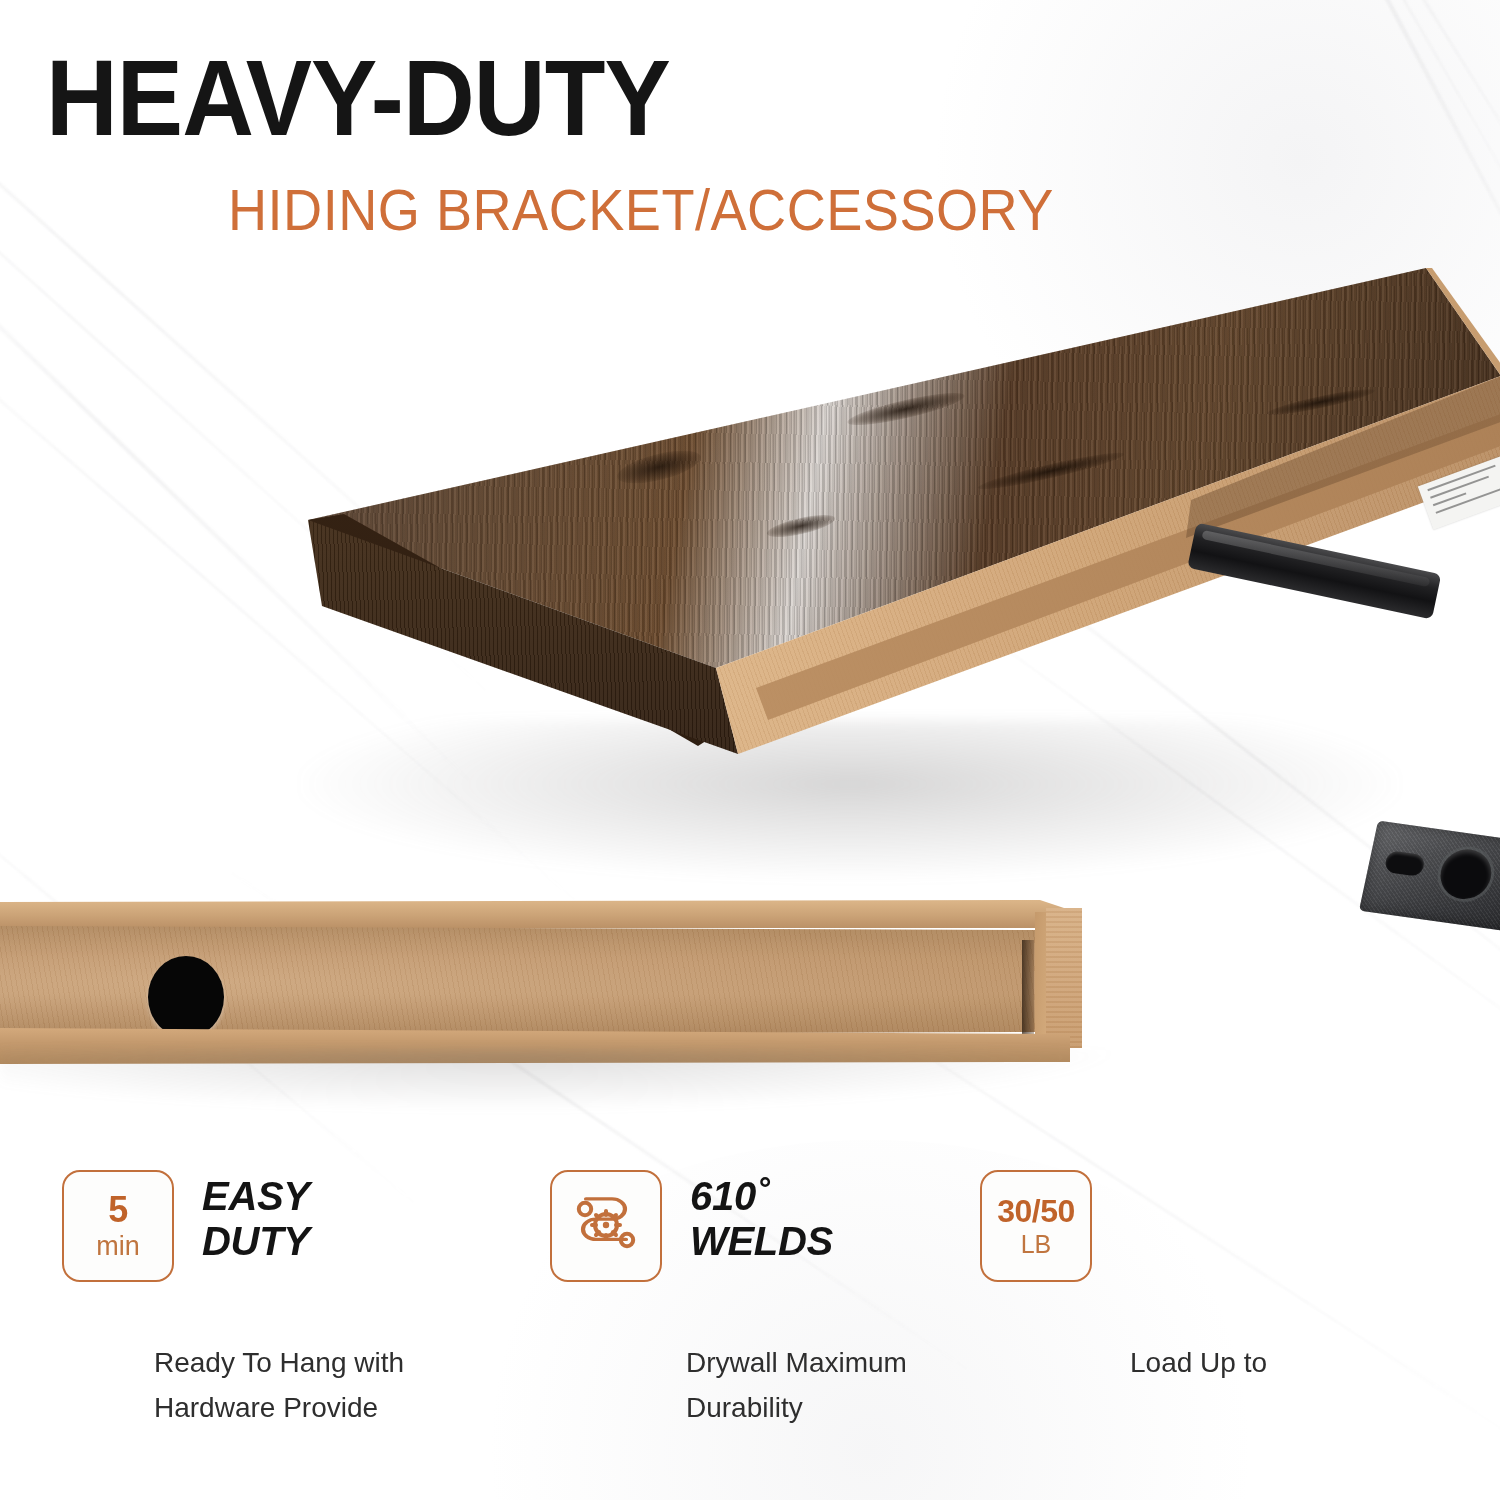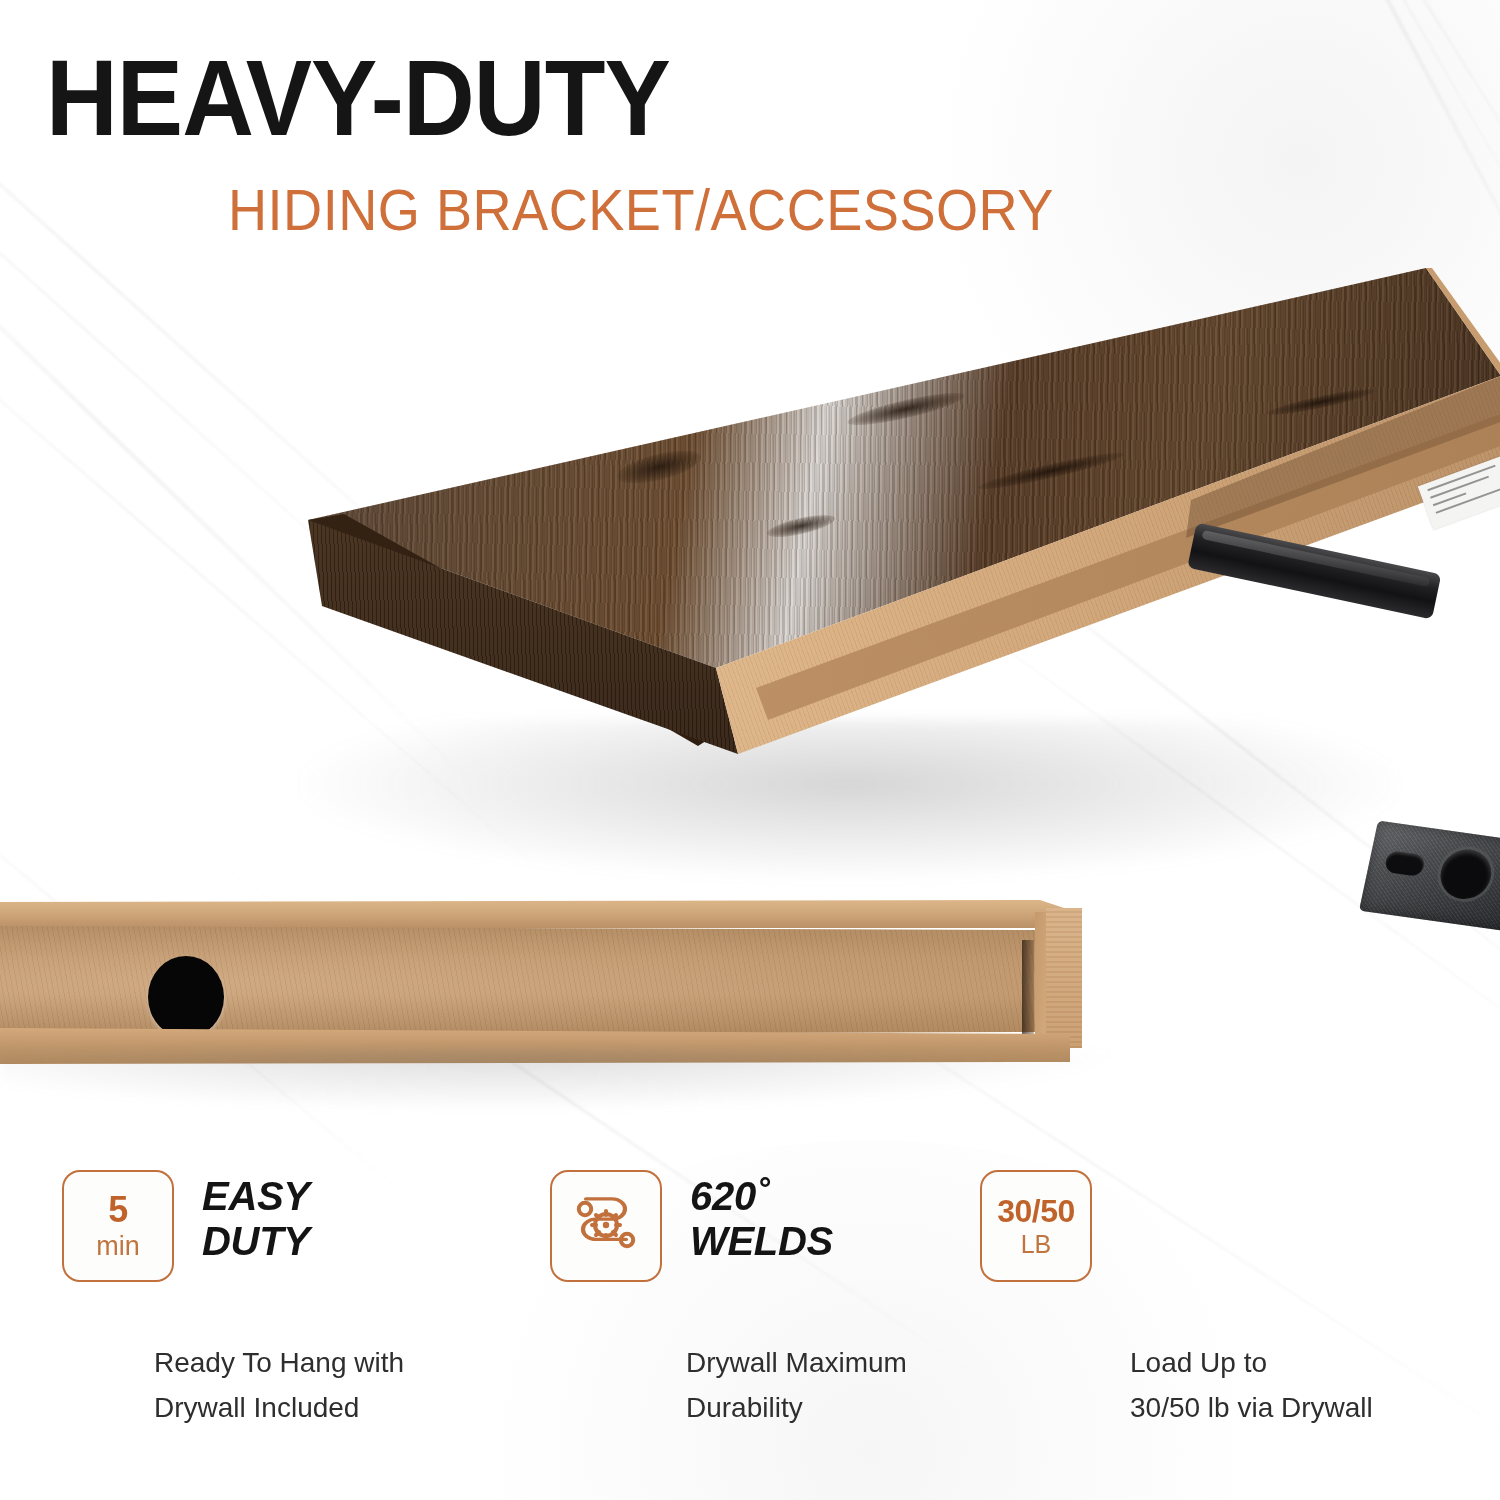--- a/index.html
+++ b/index.html
@@ -504,21 +504,21 @@
           <div class="badge-num">5</div>
           <div class="badge-unit">min</div>
         </div>
         <div class="feature-title">
           <div>EASY</div>
           <div>DUTY</div>
         </div>
       </div>
       <div class="feature-desc">
         <div>Ready To Hang with</div>
-        <div>Drywall Included</div>
+        <div>Hardware Provide</div>
       </div>
     </div>
 
     <div class="feature f2">
       <div class="feature-head">
         <div class="badge">
           <svg width="68" height="62" viewBox="0 0 68 62" fill="none" aria-hidden="true">
             <path d="M14 14 H40 a13 13 0 0 1 0 26 H24 a13 13 0 0 0 0 26 H54" transform="translate(0,-7) scale(1,0.78)" stroke="#c2703c" stroke-width="4.2" fill="none" stroke-linecap="round"></path>
             <circle cx="13" cy="14" r="6.2" stroke="#c2703c" stroke-width="4" fill="none"></circle>
             <circle cx="55" cy="45" r="6.2" stroke="#c2703c" stroke-width="4" fill="none"></circle>
@@ -532,37 +532,36 @@
                 <line x1="10" y1="0" x2="14" y2="0"></line>
                 <line x1="-10" y1="-10" x2="-7" y2="-7"></line>
                 <line x1="7" y1="7" x2="10" y2="10"></line>
                 <line x1="-10" y1="10" x2="-7" y2="7"></line>
                 <line x1="7" y1="-7" x2="10" y2="-10"></line>
               </g>
             </g>
           </svg>
         </div>
         <div class="feature-title">
-          <div>620˚</div>
+          <div>610˚</div>
           <div>WELDS</div>
         </div>
       </div>
       <div class="feature-desc">
         <div>Drywall Maximum</div>
         <div>Durability</div>
       </div>
     </div>
 
     <div class="feature f3">
       <div class="feature-head">
         <div class="badge">
           <div class="badge-num small">30/50</div>
           <div class="badge-unit small">LB</div>
         </div>
       </div>
       <div class="feature-desc">
         <div>Load Up to</div>
-        <div>30/50 lb via Drywall</div>
       </div>
     </div>
 
   </div>
 </div>
 
 </body></html>

